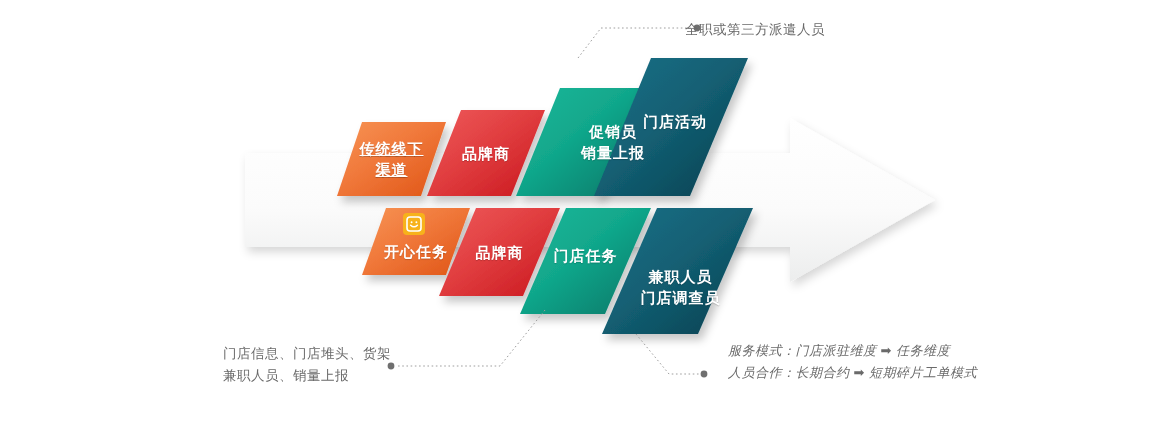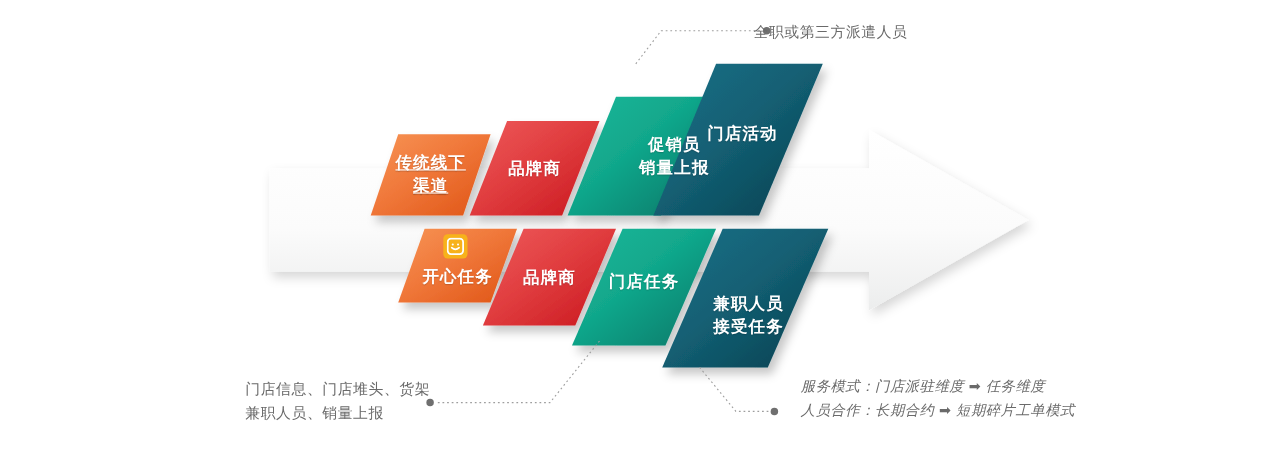--- a/index.html
+++ b/index.html
@@ -188,21 +188,21 @@
 
   <div class="pgram" style="left:520px;top:208px;width:131px;height:106px;">
     <div class="lbl" style="transform:translateY(-4px);font-family:Liberation Mono, monospace;">
       <div>门店任务</div>
     </div>
   </div>
 
   <div class="pgram" style="left:602px;top:208px;width:151px;height:126px;margin-top:24px;">
     <div class="lbl" style="transform:translate(3px,-8px);">
       <div>兼职人员</div>
-      <div>接受任务</div>
+      <div>门店调查员</div>
     </div>
   </div>
 
   <div class="note" style="left:685px;top:19px;">
     <div>全职或第三方派遣人员</div>
   </div>
 
   <div class="note" style="left:223px;top:343px;">
     <div>门店信息、门店堆头、货架</div>
     <div>兼职人员、销量上报</div>

